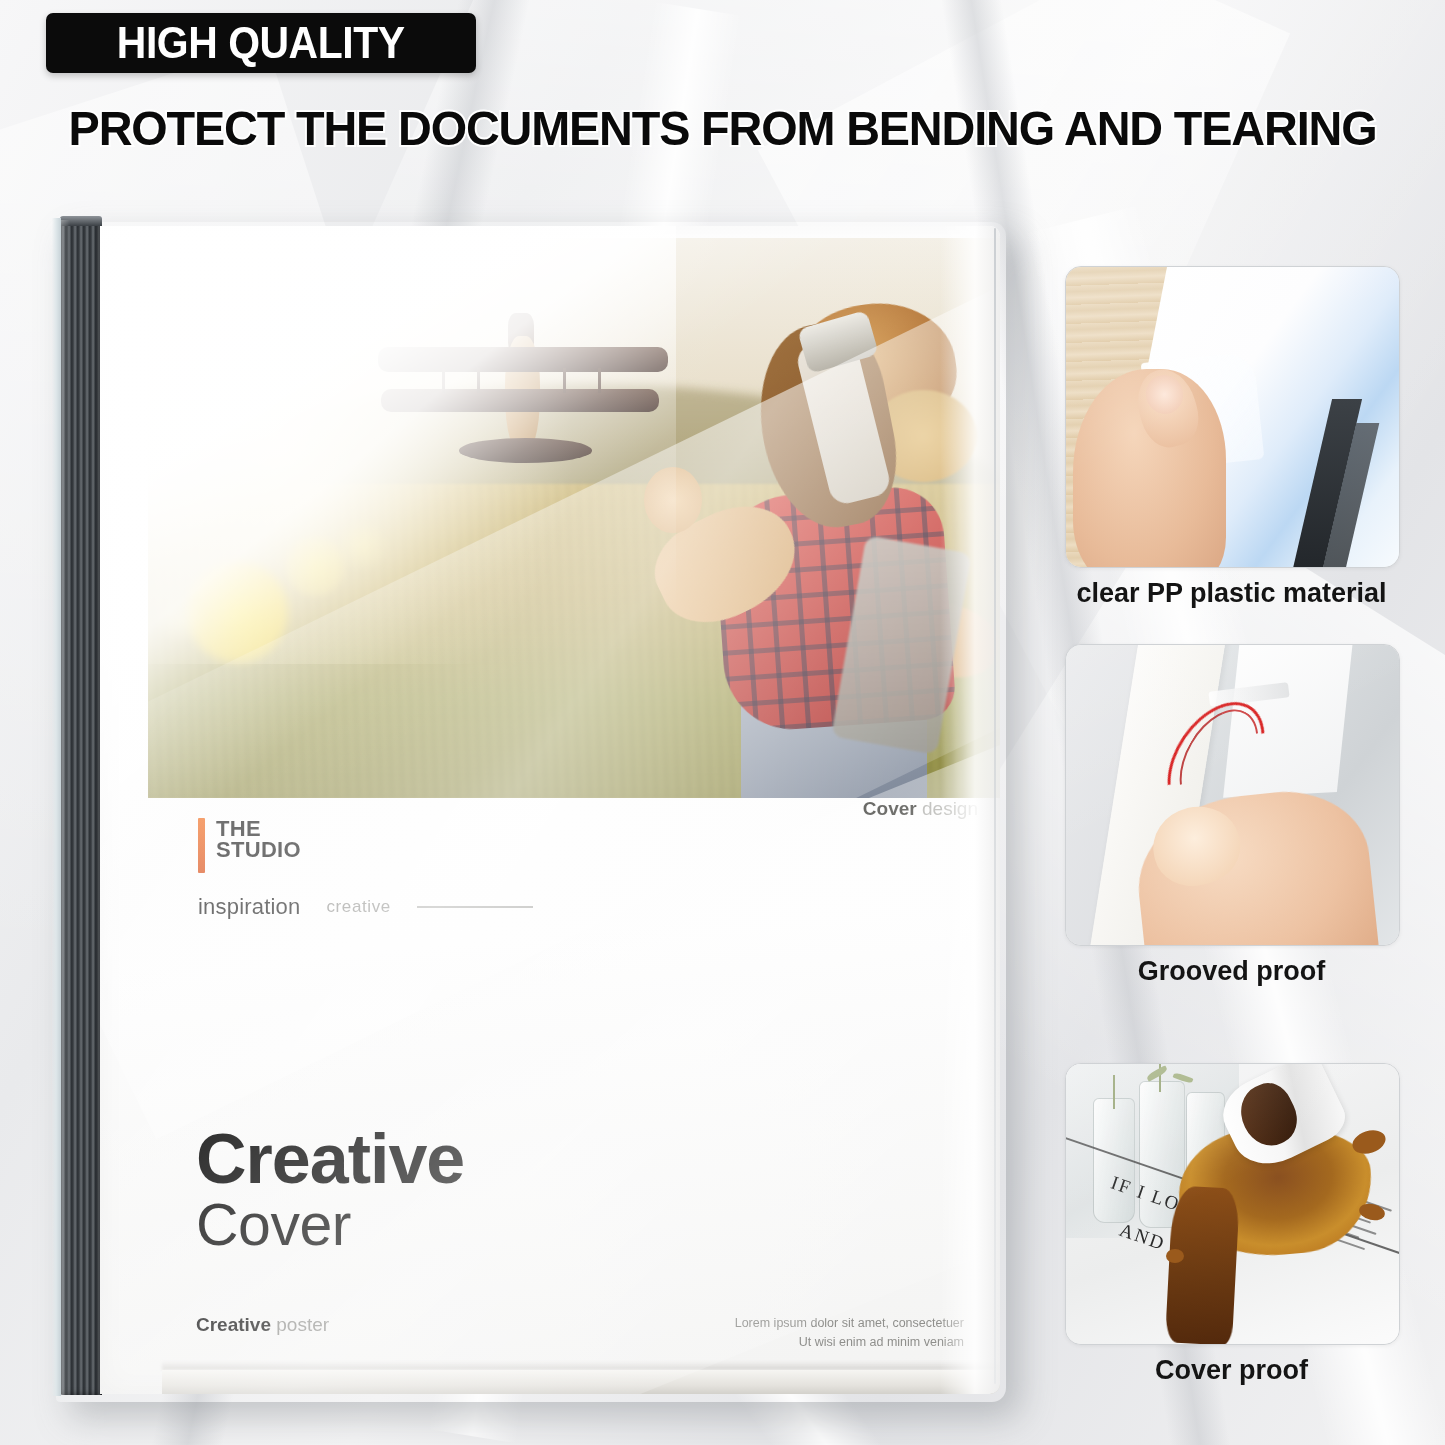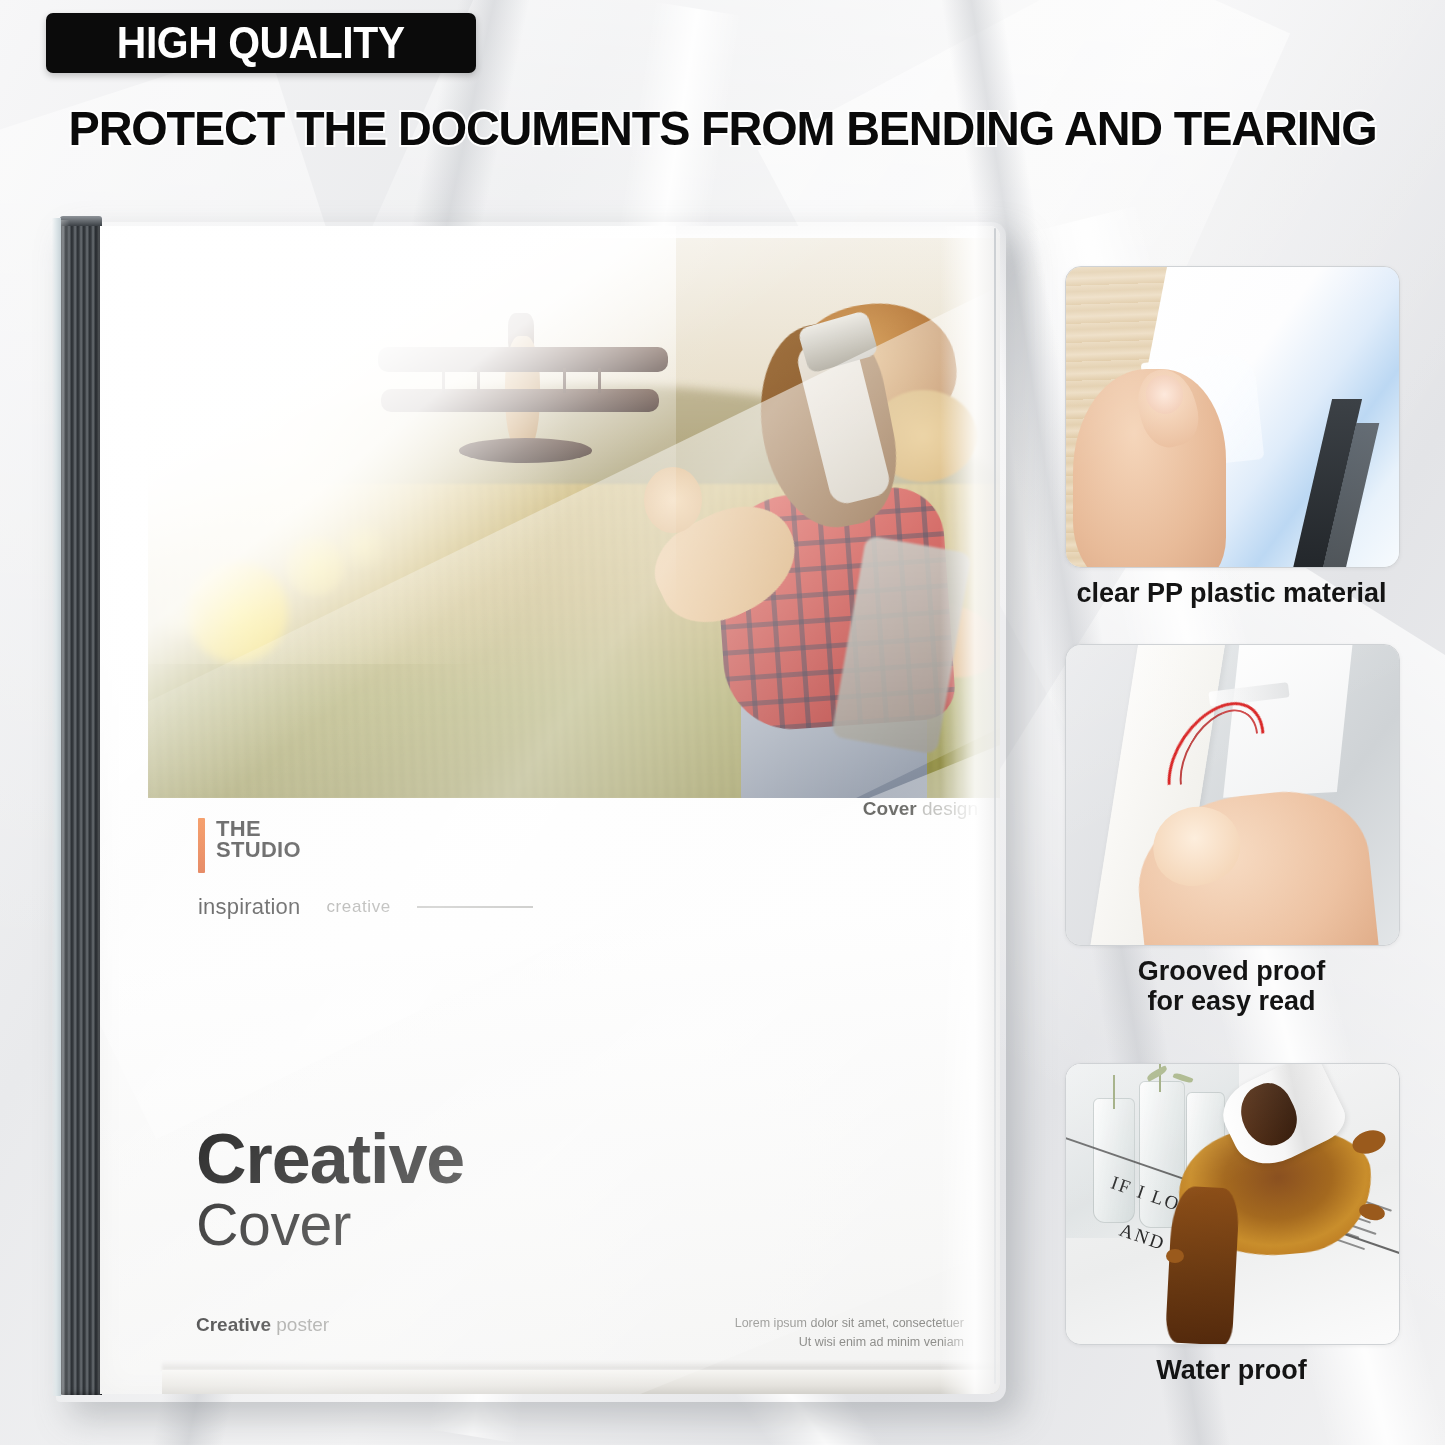--- a/index.html
+++ b/index.html
@@ -463,21 +463,20 @@
       <div class="p2-white"></div>
       <div class="p2-groove"></div>
       <div class="p2-arc"></div>
       <div class="p2-arc2"></div>
       <div class="p2-finger"></div>
       <div class="p2-nail"></div>
       <div class="panel-sheen"></div>
     </div>
     <div class="cap">
       <div>Grooved proof</div>
-      <div>for easy read</div>
     </div>
   </div>
 
   <div class="panel" id="panel3">
     <div class="thumb">
       <div class="p3-doc"></div>
       <div class="p3-photo"></div>
       <div class="p3-vase p3-v1"></div>
       <div class="p3-vase p3-v2"></div>
       <div class="p3-vase p3-v3"></div>
@@ -499,17 +498,17 @@
       <div class="p3-spill"></div>
       <div class="p3-drip"></div>
       <div class="p3-splat p3-sp1"></div>
       <div class="p3-splat p3-sp2"></div>
       <div class="p3-splat p3-sp3"></div>
       <div class="p3-cup"></div>
       <div class="p3-cupin"></div>
       <div class="panel-sheen"></div>
     </div>
     <div class="cap">
-      <div>Water proof</div>
+      <div>Cover proof</div>
     </div>
   </div>
 
 </div>
 
 </body></html>

